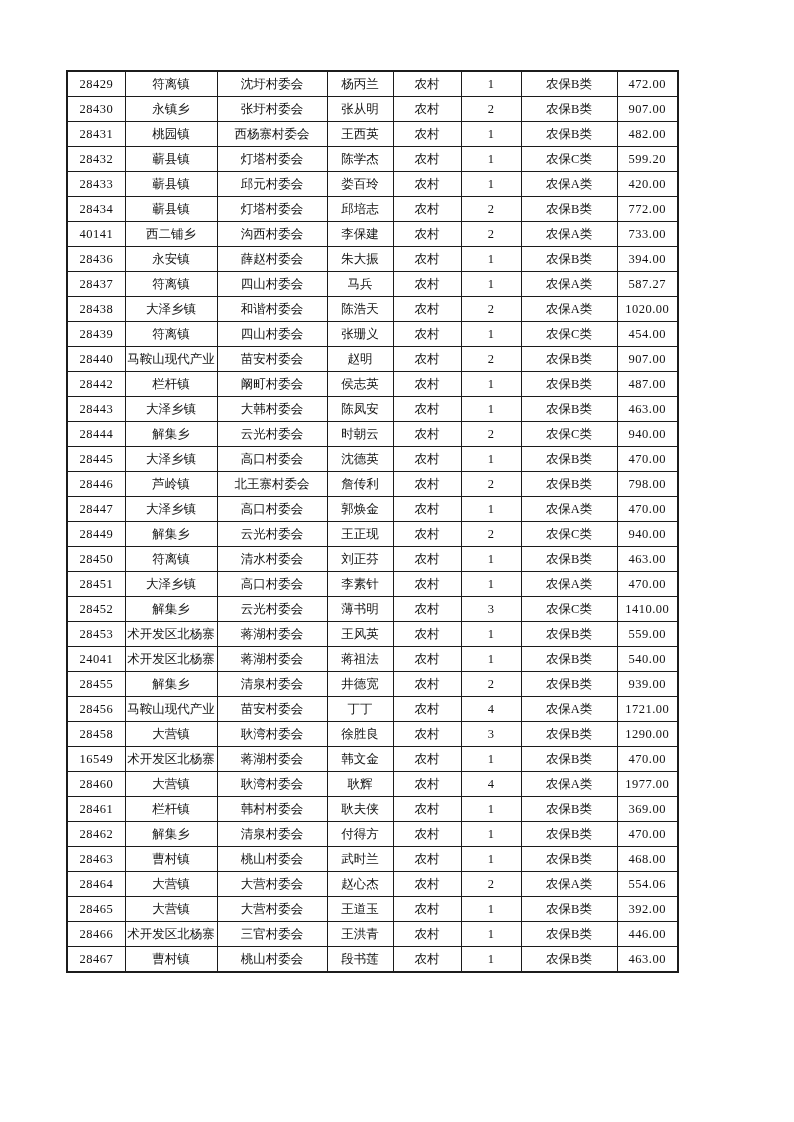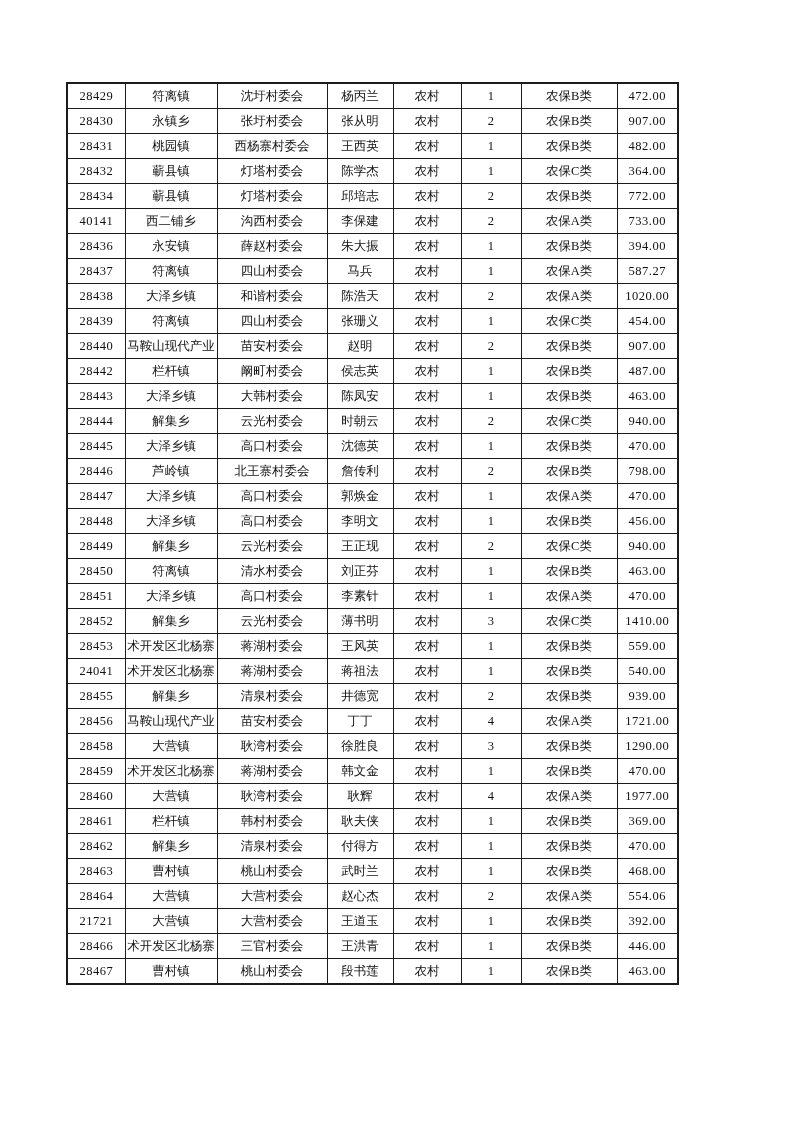--- a/index.html
+++ b/index.html
@@ -12,21 +12,21 @@
     width: 794px;
     height: 1122px;
     background: #ffffff;
     overflow: hidden;
     font-family: "Liberation Serif", "DejaVu Serif", serif;
     color: #1a1a1a;
   }
   table.datasheet {
     position: absolute;
     left: 66px;
-    top: 82px;
+    top: 70px;
     width: 611px;
     border-collapse: collapse;
     table-layout: fixed;
     border: 2px solid #1c1c1c;
   }
   table.datasheet td {
     border: 1px solid #1c1c1c;
     height: 24px;
     padding: 0;
     text-align: center;
@@ -91,21 +91,31 @@
           <td class="cell-amount">482.00</td>
         </tr>
         <tr>
           <td class="cell-record-id">28432</td>
           <td class="cell-town">蕲县镇</td>
           <td class="cell-village-committee">灯塔村委会</td>
           <td class="cell-person-name">陈学杰</td>
           <td class="cell-household-type">农村</td>
           <td class="cell-person-count">1</td>
           <td class="cell-insurance-category">农保C类</td>
-          <td class="cell-amount">364.00</td>
+          <td class="cell-amount">599.20</td>
+        </tr>
+        <tr>
+          <td class="cell-record-id">28433</td>
+          <td class="cell-town">蕲县镇</td>
+          <td class="cell-village-committee">邱元村委会</td>
+          <td class="cell-person-name">娄百玲</td>
+          <td class="cell-household-type">农村</td>
+          <td class="cell-person-count">1</td>
+          <td class="cell-insurance-category">农保A类</td>
+          <td class="cell-amount">420.00</td>
         </tr>
         <tr>
           <td class="cell-record-id">28434</td>
           <td class="cell-town">蕲县镇</td>
           <td class="cell-village-committee">灯塔村委会</td>
           <td class="cell-person-name">邱培志</td>
           <td class="cell-household-type">农村</td>
           <td class="cell-person-count">2</td>
           <td class="cell-insurance-category">农保B类</td>
           <td class="cell-amount">772.00</td>
@@ -224,30 +234,20 @@
           <td class="cell-record-id">28447</td>
           <td class="cell-town">大泽乡镇</td>
           <td class="cell-village-committee">高口村委会</td>
           <td class="cell-person-name">郭焕金</td>
           <td class="cell-household-type">农村</td>
           <td class="cell-person-count">1</td>
           <td class="cell-insurance-category">农保A类</td>
           <td class="cell-amount">470.00</td>
         </tr>
         <tr>
-          <td class="cell-record-id">28448</td>
-          <td class="cell-town">大泽乡镇</td>
-          <td class="cell-village-committee">高口村委会</td>
-          <td class="cell-person-name">李明文</td>
-          <td class="cell-household-type">农村</td>
-          <td class="cell-person-count">1</td>
-          <td class="cell-insurance-category">农保B类</td>
-          <td class="cell-amount">456.00</td>
-        </tr>
-        <tr>
           <td class="cell-record-id">28449</td>
           <td class="cell-town">解集乡</td>
           <td class="cell-village-committee">云光村委会</td>
           <td class="cell-person-name">王正现</td>
           <td class="cell-household-type">农村</td>
           <td class="cell-person-count">2</td>
           <td class="cell-insurance-category">农保C类</td>
           <td class="cell-amount">940.00</td>
         </tr>
         <tr>
@@ -324,21 +324,21 @@
           <td class="cell-record-id">28458</td>
           <td class="cell-town">大营镇</td>
           <td class="cell-village-committee">耿湾村委会</td>
           <td class="cell-person-name">徐胜良</td>
           <td class="cell-household-type">农村</td>
           <td class="cell-person-count">3</td>
           <td class="cell-insurance-category">农保B类</td>
           <td class="cell-amount">1290.00</td>
         </tr>
         <tr>
-          <td class="cell-record-id">28459</td>
+          <td class="cell-record-id">16549</td>
           <td class="cell-town">术开发区北杨寨</td>
           <td class="cell-village-committee">蒋湖村委会</td>
           <td class="cell-person-name">韩文金</td>
           <td class="cell-household-type">农村</td>
           <td class="cell-person-count">1</td>
           <td class="cell-insurance-category">农保B类</td>
           <td class="cell-amount">470.00</td>
         </tr>
         <tr>
           <td class="cell-record-id">28460</td>
@@ -384,21 +384,21 @@
           <td class="cell-record-id">28464</td>
           <td class="cell-town">大营镇</td>
           <td class="cell-village-committee">大营村委会</td>
           <td class="cell-person-name">赵心杰</td>
           <td class="cell-household-type">农村</td>
           <td class="cell-person-count">2</td>
           <td class="cell-insurance-category">农保A类</td>
           <td class="cell-amount">554.06</td>
         </tr>
         <tr>
-          <td class="cell-record-id">21721</td>
+          <td class="cell-record-id">28465</td>
           <td class="cell-town">大营镇</td>
           <td class="cell-village-committee">大营村委会</td>
           <td class="cell-person-name">王道玉</td>
           <td class="cell-household-type">农村</td>
           <td class="cell-person-count">1</td>
           <td class="cell-insurance-category">农保B类</td>
           <td class="cell-amount">392.00</td>
         </tr>
         <tr>
           <td class="cell-record-id">28466</td>

